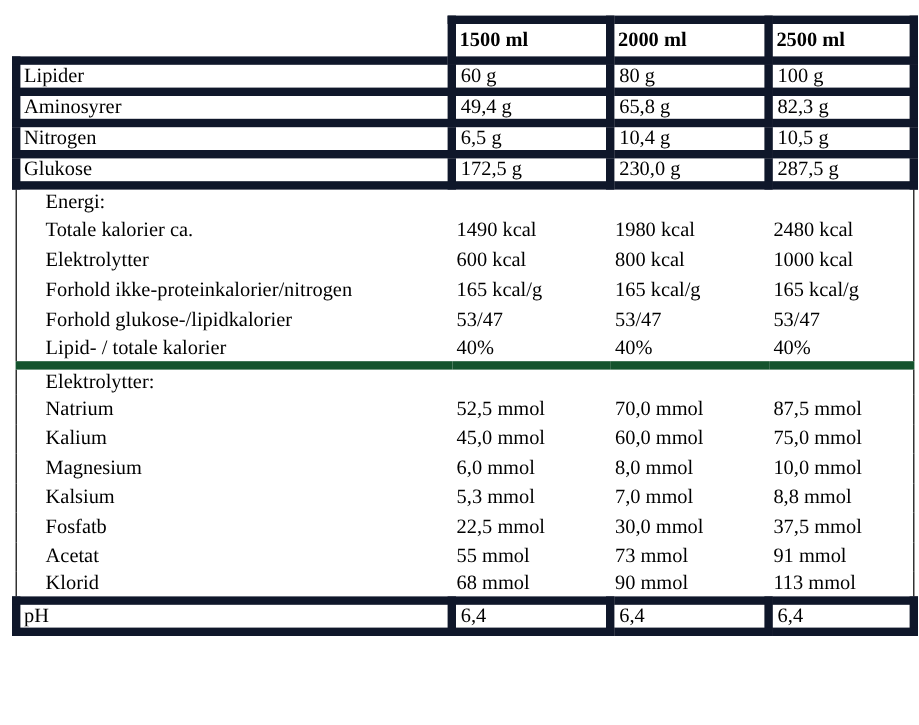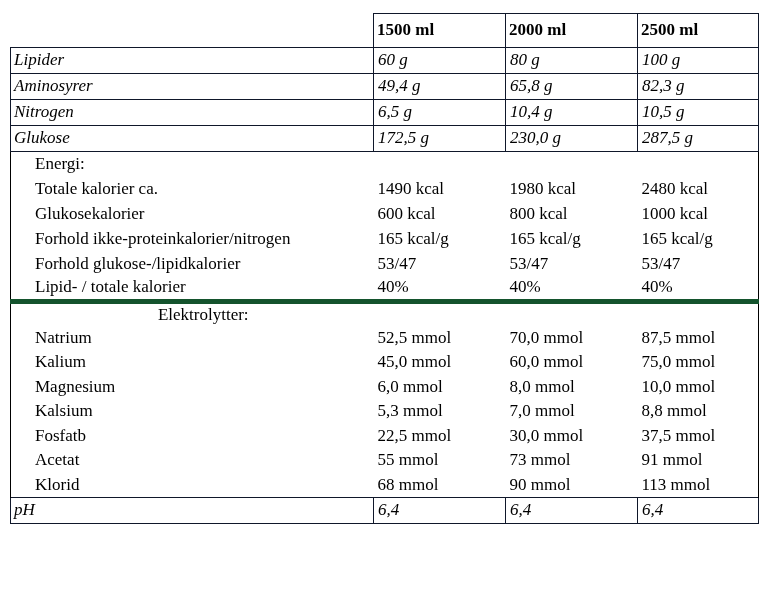--- a/index.html
+++ b/index.html
@@ -21,27 +21,27 @@
     font-size: 17px;
     line-height: 1.05;
     padding: 0 2px 1px 3px;
     vertical-align: middle;
     white-space: nowrap;
     overflow: hidden;
   }
   td.val { padding-left: 4px; }
   tr.hdr td { font-weight: bold; }
   
-  .b  { border: 1px solid #0f172a; }
+  .b  { border: 7px solid #0f172a; }
   
   .sl { border-left: 1px solid #000; padding-left: 24px; }
   .sr { border-right: 1px solid #000; }
-  tr.topline td { border-top: 5px solid #14532d; text-align: center; }
+  tr.topline td { border-top: 7px solid #14532d; }
   tr.h34  { height: 34px; }
-  tr.h26  { height: 26px; font-style: italic; }
+  tr.h26  { height: 26px; }
   tr.h25  { height: 25px; }
   tr.h245 { height: 24.5px; }
 </style>
 </head>
 <body>
 
 <div id="tablewrap">
 <table>
   <colgroup>
     <col style="width:363px">
@@ -89,21 +89,21 @@
     <td class="val"></td>
     <td class="sr val"></td>
   </tr>
   <tr class="h25">
     <td class="sl">Totale kalorier ca.</td>
     <td class="val">1490 kcal</td>
     <td class="val">1980 kcal</td>
     <td class="sr val">2480 kcal</td>
   </tr>
   <tr class="h25">
-    <td class="sl">Glukosekalorier</td>
+    <td class="sl">Elektrolytter</td>
     <td class="val">600 kcal</td>
     <td class="val">800 kcal</td>
     <td class="sr val">1000 kcal</td>
   </tr>
   <tr class="h25">
     <td class="sl">Forhold ikke-proteinkalorier/nitrogen</td>
     <td class="val">165 kcal/g</td>
     <td class="val">165 kcal/g</td>
     <td class="sr val">165 kcal/g</td>
   </tr>

